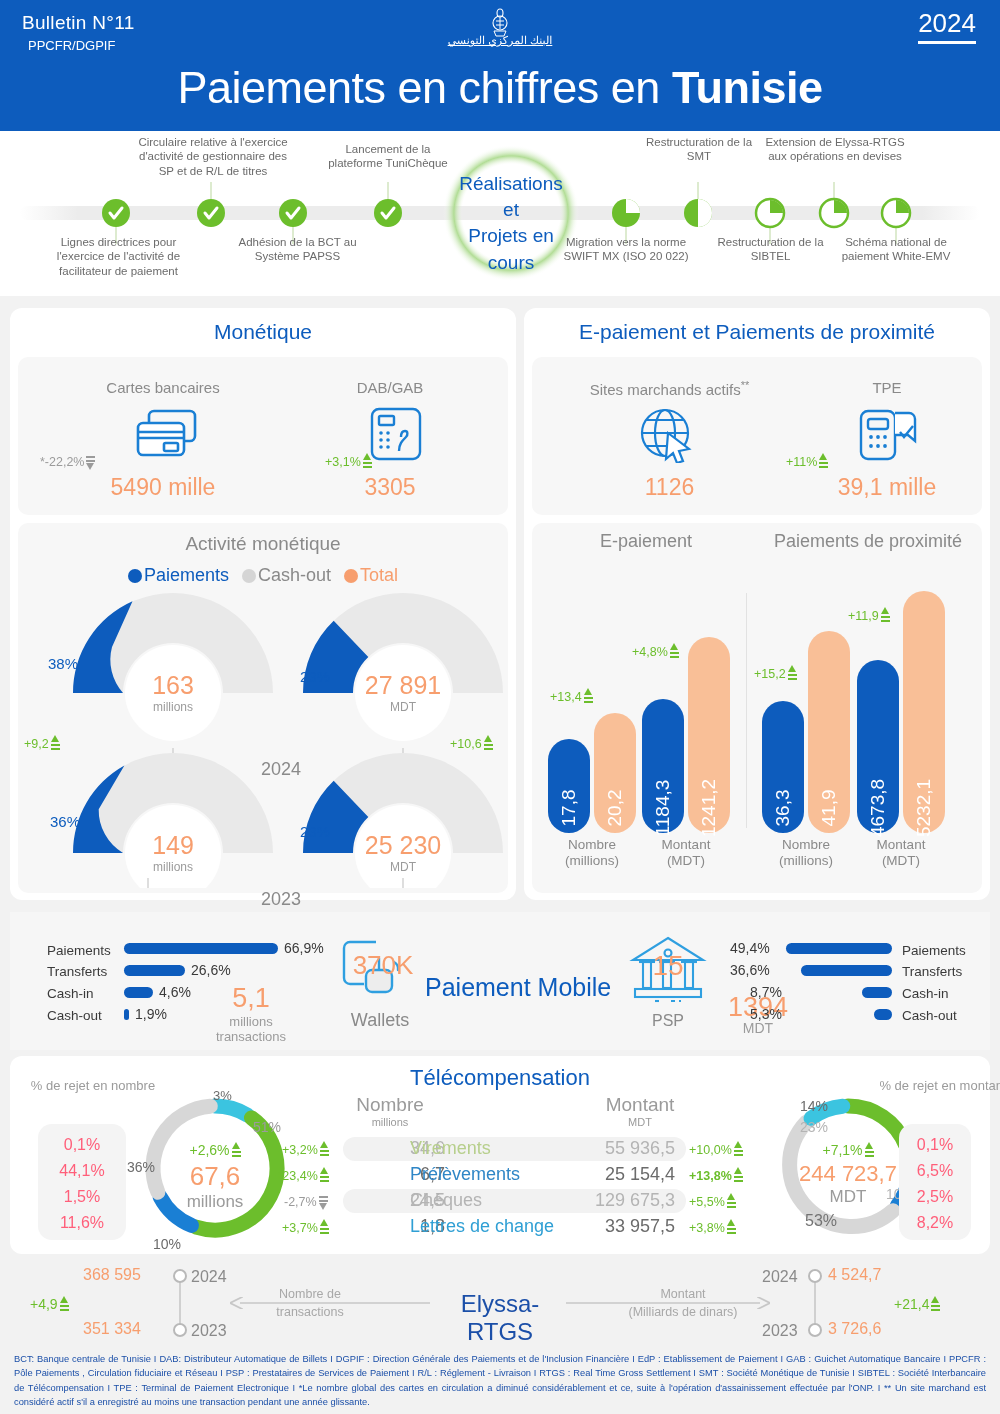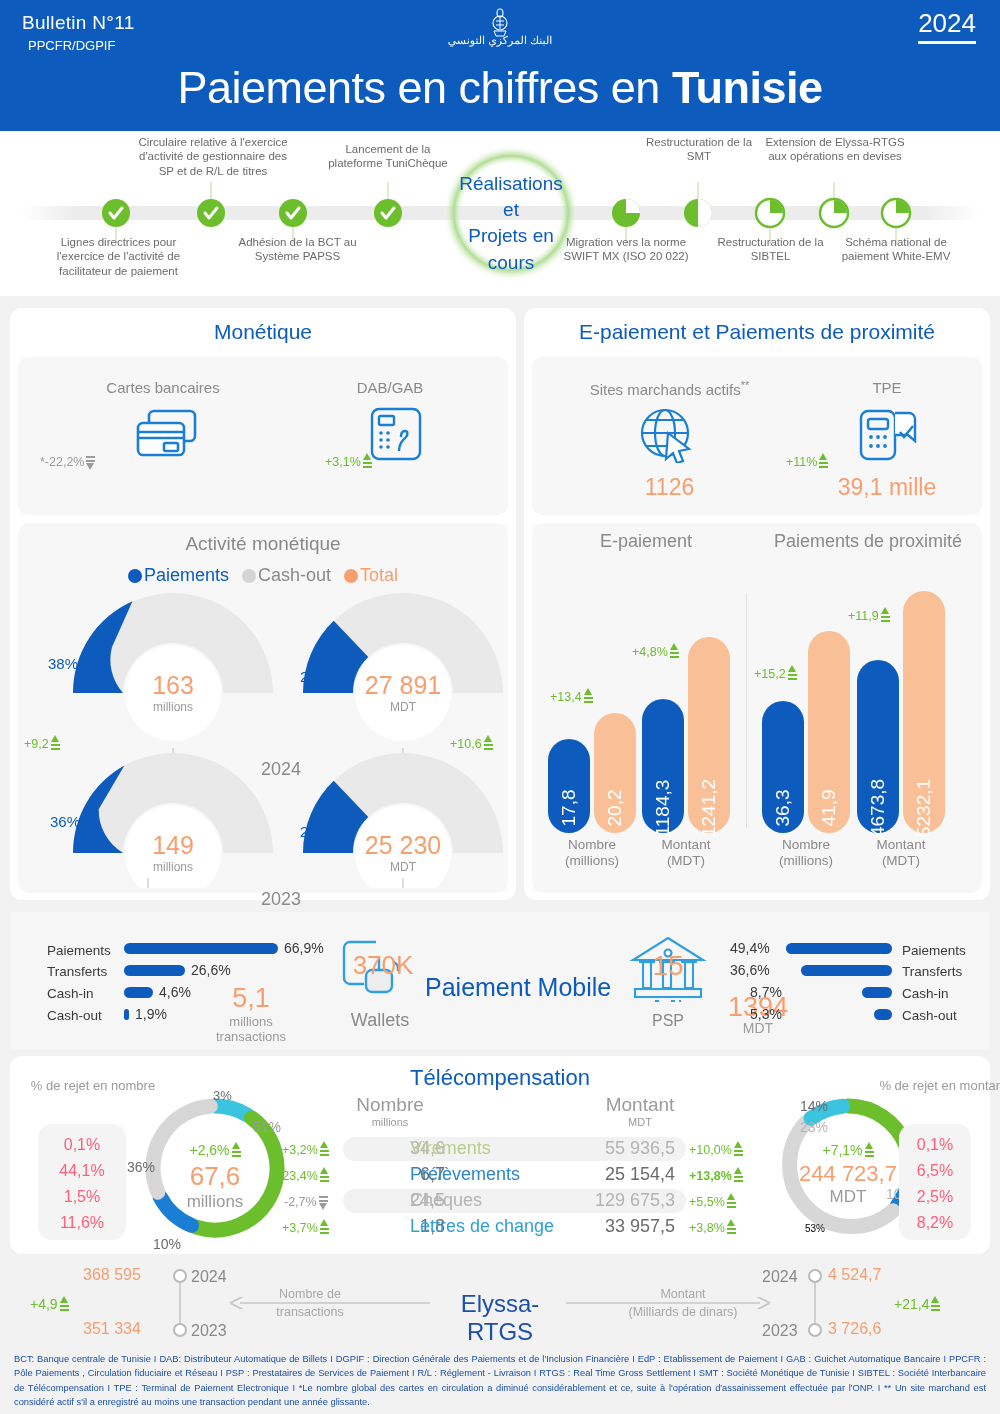--- a/index.html
+++ b/index.html
@@ -5,21 +5,21 @@
   *{box-sizing:border-box;margin:0;padding:0;}
   body{width:1000px;height:1414px;background:#f2f2f2;font-family:"Liberation Sans",sans-serif;overflow:hidden;}
   .page{position:relative;width:1000px;height:1414px;background:#f2f2f2;}
 
   
   .header{position:relative;height:131px;background:#0d5cbd;color:#fff;}
   .bull{position:absolute;left:22px;top:12px;font-size:19px;letter-spacing:.3px;}
   .bull2{position:absolute;left:28px;top:38px;font-size:13px;}
   .year{position:absolute;right:24px;top:8px;font-size:26px;border-bottom:3px solid #fff;padding-bottom:2px;}
   .logo{position:absolute;left:0;right:0;top:8px;text-align:center;}
-  .logo .ar{font-size:11px;letter-spacing:1px;display:block;margin-top:26px;}
+  .logo .ar{font-size:11px;letter-spacing:1px;display:block;margin-top:26px;text-decoration:underline;}
   .logo .fr{font-size:16px;font-family:"Liberation Serif",serif;font-weight:bold;display:block;letter-spacing:.5px;}
   .logo .emb{position:absolute;left:50%;top:0;transform:translateX(-50%);}
   .htitle{position:absolute;left:0;right:0;top:62px;text-align:center;font-size:45px;font-weight:300;letter-spacing:-.5px;}
   .htitle b{font-weight:bold;}
 
   
   .miles{position:relative;height:165px;background:#fff;margin:0;}
   .ms{position:absolute;width:150px;text-align:center;font-size:11.5px;color:#6b6b6b;line-height:1.25;}
 
   
@@ -173,38 +173,40 @@
           <rect x="16" y="4" width="46" height="30" rx="5"></rect>
             <rect x="5" y="16" width="46" height="32" rx="5" fill="#fff"></rect>
           <line x1="5" y1="25" x2="51" y2="25"></line>
             <line x1="5" y1="31" x2="51" y2="31"></line>
           <rect x="31" y="36" width="14" height="8" rx="1.5"></rect>
         </svg>
       </div>
       <div class="delta grey" style="position:absolute;left:22px;top:96px;">
         <span>*-22,2%</span><span class="arw dn"><i style="top:3px"></i><i style="top:7px"></i><b></b></span>
       </div>
+      <div class="kpi-val" style="position:absolute;left:20px;top:117px;width:250px;">5490 mille</div>
 
       <div class="kpi-lbl" style="position:absolute;left:262px;top:22px;width:220px;">DAB/GAB</div>
       <div style="position:absolute;left:350px;top:48px;">
         <svg width="58" height="58" viewBox="0 0 58 58" fill="none" stroke="#1a7fd4" stroke-width="2.4">
           <rect x="4" y="4" width="48" height="50" rx="7"></rect>
           <rect x="11" y="11" width="15" height="9" rx="1.5"></rect>
           <circle cx="13" cy="28" r="1.8" fill="#1a7fd4" stroke="none"></circle>
             <circle cx="20" cy="28" r="1.8" fill="#1a7fd4" stroke="none"></circle>
           <circle cx="13" cy="35" r="1.8" fill="#1a7fd4" stroke="none"></circle>
             <circle cx="20" cy="35" r="1.8" fill="#1a7fd4" stroke="none"></circle>
           <circle cx="13" cy="42" r="1.8" fill="#1a7fd4" stroke="none"></circle>
             <circle cx="20" cy="42" r="1.8" fill="#1a7fd4" stroke="none"></circle>
           <path d="M31 46c0-7 3-10 7-14 2-2 2-6-1-6s-4 3-4 6"></path>
         </svg>
       </div>
       <div class="delta" style="position:absolute;left:307px;top:96px;">
         <span>+3,1%</span><span class="arw"><i style="bottom:2px"></i><i style="bottom:6px"></i><b></b></span>
       </div>
+      <div class="kpi-val" style="position:absolute;left:262px;top:117px;width:220px;">3305</div>
     </div>
 
     <div class="sub" style="position:absolute;left:8px;top:215px;width:490px;height:370px;">
       <div style="position:absolute;left:0;top:10px;width:490px;text-align:center;color:#8a8a8a;font-size:19px;">Activité monétique</div>
       <div class="legd" style="position:absolute;left:0;top:42px;width:490px;text-align:center;">
         <span><span class="d" style="background:#0d5cbd"></span><span style="color:#0d5cbd">Paiements</span></span>
         <span style="margin-left:8px"><span class="d" style="background:#d5d5d5"></span><span style="color:#8a8a8a">Cash-out</span></span>
         <span style="margin-left:8px"><span class="d" style="background:#f79e6e"></span><span style="color:#f79e6e">Total</span></span>
       </div>
 
@@ -510,21 +512,21 @@
         <path d="M-37.0,-49.7 A62,62 0 0 1 -5.2,-61.8" stroke="#3bc4e0"></path>
       </g>
     </svg>
     <div class="dctr" style="left:763px;top:86px;">
       <div class="delta" style="font-size:14px;"><span>+7,1%</span><span class="arw"><i style="bottom:2px"></i><i style="bottom:6px"></i><b></b></span></div>
       <div style="color:#f79e6e;font-size:22px;margin-top:2px;">244 723,7</div>
       <div style="color:#9b9b9b;font-size:17px;">MDT</div>
     </div>
     <div style="position:absolute;left:790px;top:63px;color:#b4b4b4;font-size:14px;">23%</div>
     <div style="position:absolute;left:876px;top:130px;color:#b4b4b4;font-size:14px;">10%</div>
-    <div style="position:absolute;left:795px;top:167px;color:#000000;font-size:10px;">53%</div>
+    <div style="position:absolute;left:795px;top:156px;color:#737373;font-size:16px;">53%</div>
     <div style="position:absolute;left:790px;top:42px;color:#6b6b6b;font-size:14px;">14%</div>
 
     <div class="rejttl" style="left:868px;top:22px;">% de rejet en montant</div>
     <div class="rej" style="left:889px;top:68px;width:72px;height:116px;padding-top:8px;">
       <div>0,1%</div>
       <div>6,5%</div>
       <div>2,5%</div>
       <div>8,2%</div>
     </div>
   </div>

